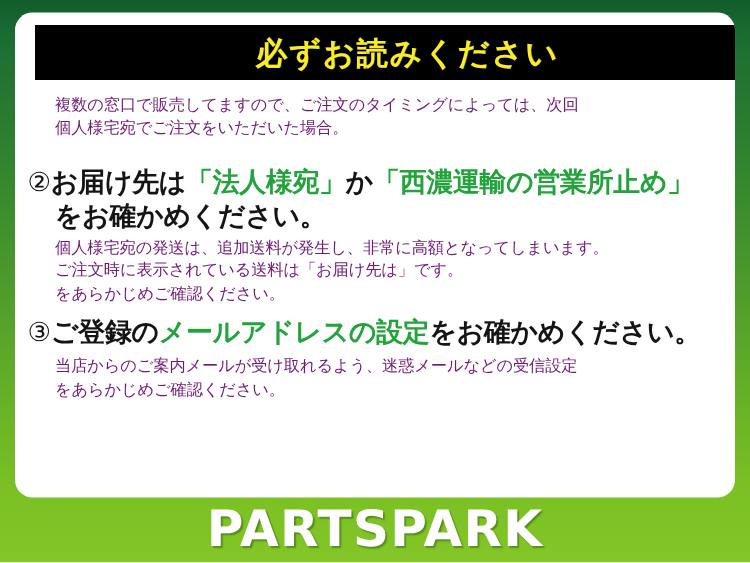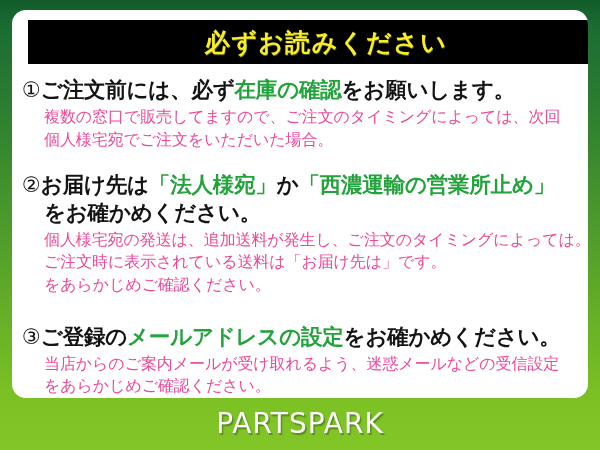--- a/index.html
+++ b/index.html
@@ -70,21 +70,21 @@
     left: 0;
     top: 62px;
     width: 576px;
   }
 
   .item {
     padding: 0 8px 0 10px;
   }
   .item-1 { margin-top: 4px; }
   .item-2 { margin-top: 20px; }
-  .item-3 { margin-top: 26px; }
+  .item-3 { margin-top: 10px; font-family: Liberation Mono, monospace; }
 
   .head-line {
     display: block;
     font-size: 21.5px;
     font-weight: bold;
     color: #141414;
     line-height: 1.28;
     letter-spacing: -0.2px;
     white-space: nowrap;
   }
@@ -94,23 +94,23 @@
   .num {
     font-weight: normal;
     font-size: 21px;
     letter-spacing: 0;
   }
   .hl {
     color: #22a33c;
   }
 
   .body-text {
-    font-size: 16px;
+    font-size: 13px;
     font-weight: normal;
-    color: #ec4899;
+    color: #701a75;
     line-height: 1.42;
     letter-spacing: -0.1px;
     padding-left: 22px;
     margin-top: 2px;
     white-space: nowrap;
   }
   .body-text span { display: block; }
 
   
   #footer {
@@ -118,57 +118,54 @@
     left: 0;
     top: 398px;
     width: 600px;
     height: 52px;
     display: flex;
     align-items: center;
     justify-content: center;
   }
   #brand {
     color: #ffffff;
-    font-size: 28px;
-    font-weight: normal;
+    font-size: 40px;
+    font-weight: bold;
     letter-spacing: 1px;
     line-height: 1;
     text-shadow: 1.5px 1.5px 1px rgba(60,95,25,0.55);
   }
 </style>
 </head>
 <body>
 
 <div id="banner">
 
   <div id="card">
 
     <div id="header-bar">
       <div id="header-title">必ずお読みください</div>
     </div>
 
     <div id="content">
 
       <div class="item item-1">
-        <div class="head-line">
-          <span class="num">①</span><span>ご注文前には、必ず</span><span class="hl">在庫の確認</span><span>をお願いします。</span>
-        </div>
         <div class="body-text">
           <span>複数の窓口で販売してますので、ご注文のタイミングによっては、次回</span>
           <span>個人様宅宛でご注文をいただいた場合。</span>
         </div>
       </div>
 
       <div class="item item-2">
         <div class="head-line">
           <span class="num">②</span><span>お届け先は</span><span class="hl">「法人様宛」</span><span>か</span><span class="hl">「西濃運輸の営業所止め」</span>
         </div>
         <div class="head-line indent">をお確かめください。</div>
         <div class="body-text">
-          <span>個人様宅宛の発送は、追加送料が発生し、ご注文のタイミングによっては。</span>
+          <span>個人様宅宛の発送は、追加送料が発生し、非常に高額となってしまいます。</span>
           <span>ご注文時に表示されている送料は「お届け先は」です。</span>
           <span>をあらかじめご確認ください。</span>
         </div>
       </div>
 
       <div class="item item-3">
         <div class="head-line">
           <span class="num">③</span><span>ご登録の</span><span class="hl">メールアドレスの設定</span><span>をお確かめください。</span>
         </div>
         <div class="body-text">

